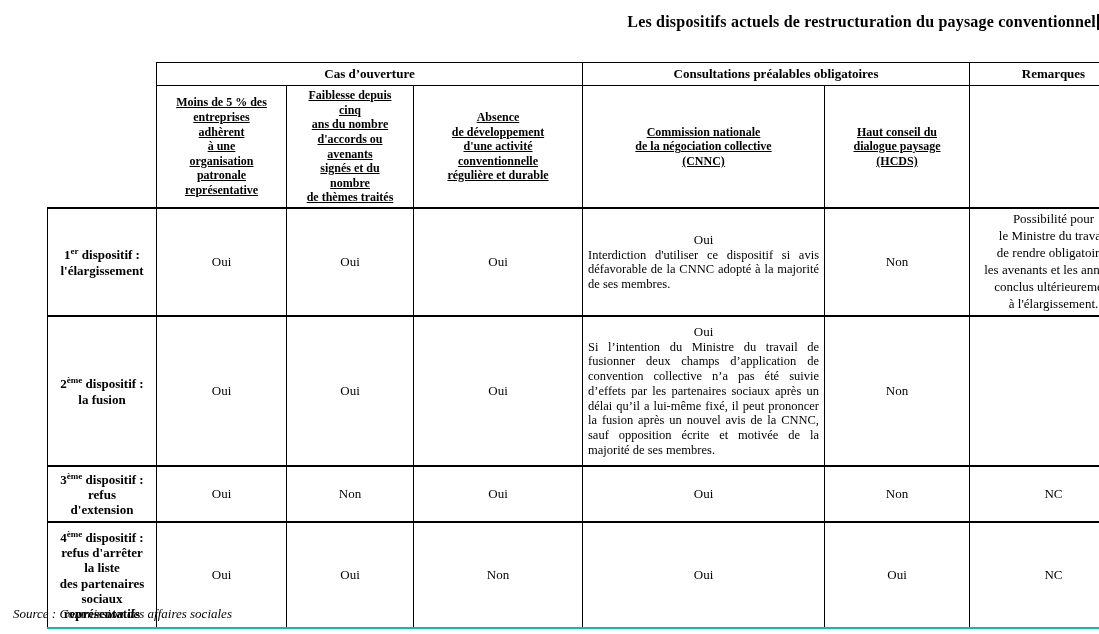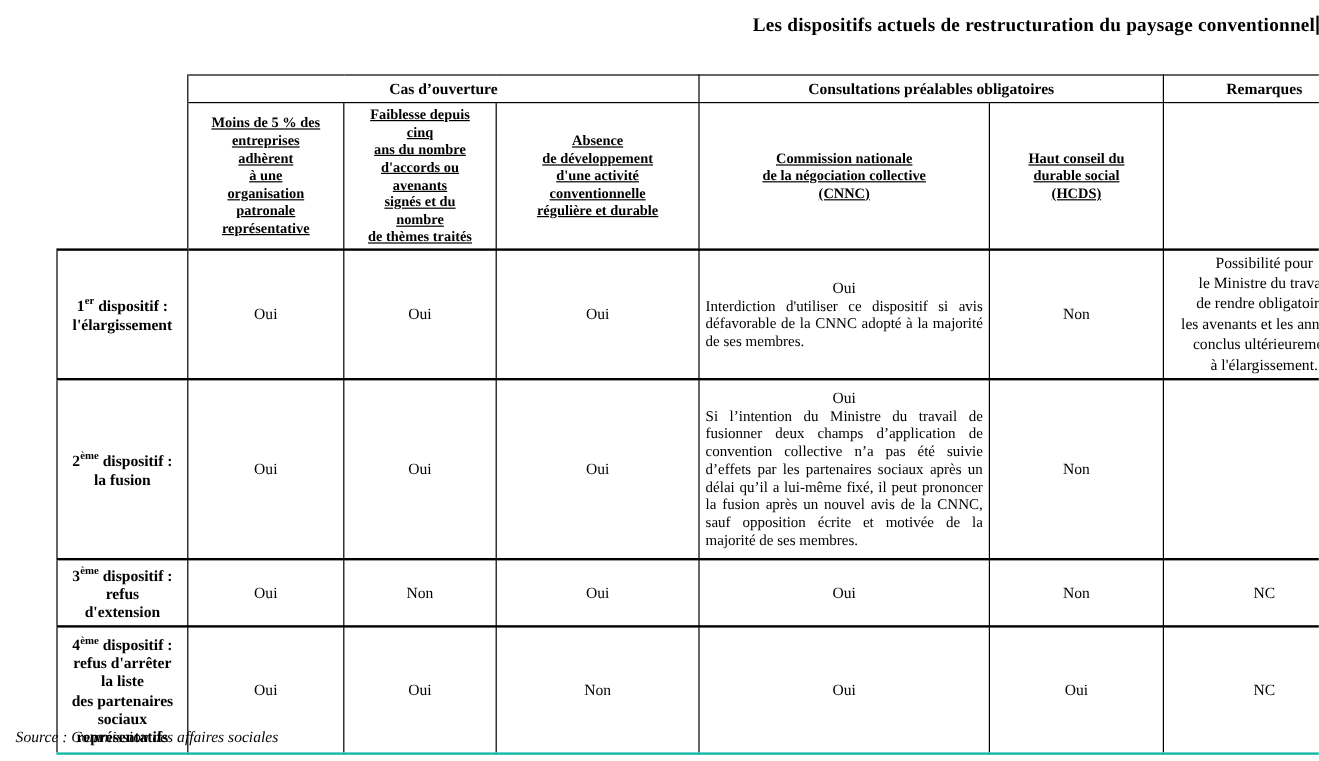--- a/index.html
+++ b/index.html
@@ -90,21 +90,21 @@
 de thèmes traités</th>
       <th>Absence
 de développement
 d'une activité
 conventionnelle
 régulière et durable</th>
       <th>Commission nationale
 de la négociation collective
 (CNNC)</th>
       <th>Haut conseil du
-durable social
+dialogue paysage
 (HCDS)</th>
       <th></th>
     </tr>
   </thead>
   <tbody>
     <tr style="height:108px">
       <td class="dev-cell">
         <div class="dev-label"><span><span>1</span><sup>er</sup><span> dispositif :</span></span><div class="sub">l'élargissement</div></div>
       </td>
       <td>Oui</td>

